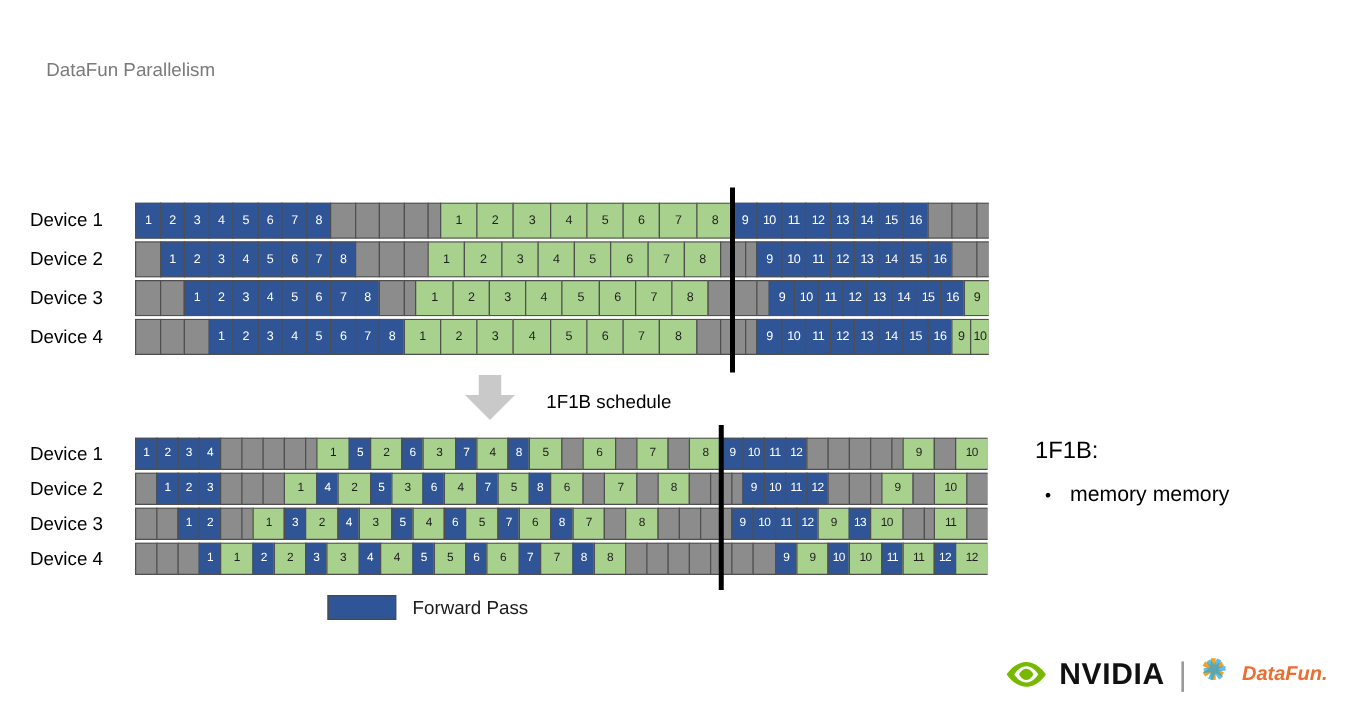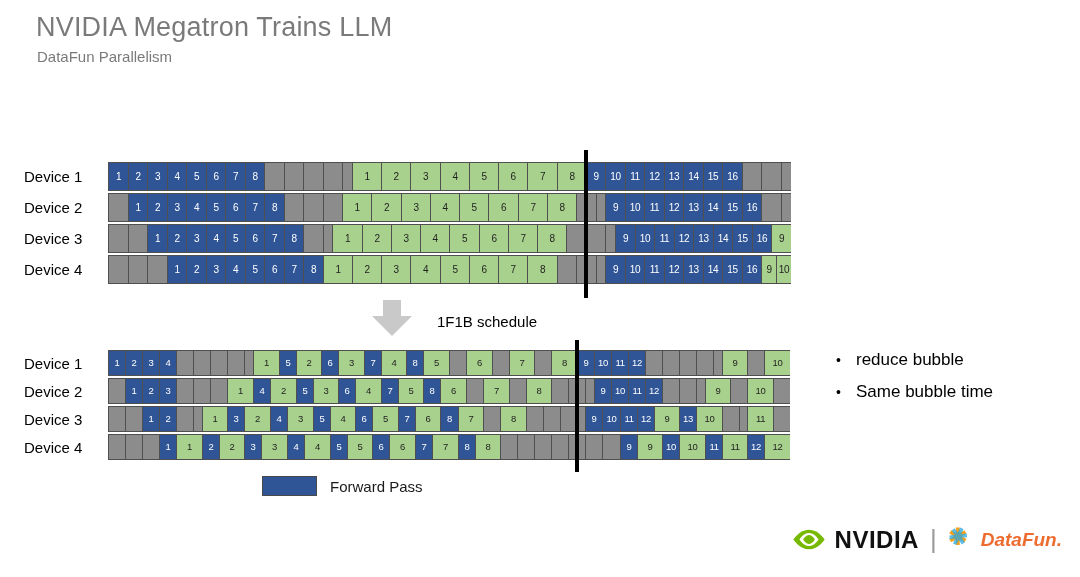--- a/index.html
+++ b/index.html
@@ -56,28 +56,27 @@
   .legend-label{font-size:15px;color:#1a1a1a;}
 
   .footer{position:absolute;right:18px;bottom:22px;display:flex;align-items:center;gap:9px;}
   .nv-eye{display:inline-flex;align-items:center;}
   .nv-word{font-size:24px;font-weight:800;color:#111;letter-spacing:.5px;}
   .logo-sep{font-size:26px;color:#9a9a9a;font-weight:300;margin:0 2px;}
   .df-mark{position:relative;width:24px;height:24px;display:inline-block;}
   .df-mark span{position:absolute;left:0;top:-3px;font-size:24px;line-height:24px;}
   .df-star1{color:#f6a21d;}
   .df-star2{color:#2aa8e0;transform:rotate(24deg);opacity:.75;}
-  .df-word{font-size:19px;font-weight:700;font-style:italic;color:var(--dforange);}
+  .df-word{font-size:16px;font-weight:700;font-style:italic;color:var(--dforange);}
 </style>
 </head>
 <body>
 
 <div id="slide">
 
-  <div class="title">NVIDIA Megatron Trains LLM</div>
   <div class="subtitle">DataFun Parallelism</div>
 
   <div class="chart chart-top">
       <div class="crow">
         <div class="dlabel">Device 1</div>
         <div class="strip">
           <div class="cell fwd" style="left: 0px; width: 21px;">1</div>
           <div class="cell fwd" style="left: 20px; width: 20px;">2</div>
           <div class="cell fwd" style="left: 39px; width: 21px;">3</div>
           <div class="cell fwd" style="left: 59px; width: 20px;">4</div>
@@ -391,23 +390,23 @@
           <div class="cell fwd" style="left: 597px; width: 18px;">11</div>
           <div class="cell bwd" style="left: 614px; width: 26px;">11</div>
           <div class="cell fwd" style="left: 639px; width: 18px;">12</div>
           <div class="cell bwd" style="left: 656px; width: 27px;">12</div>
         </div>
       </div>
       <div class="flush" style="left: 553px; background: rgb(0, 0, 0);"></div>
     </div>
 
   <div class="notes">
+    <div class="notes-heading">1F1B:</div>
     <ul>
-      <li>reduce bubble</li>
-      <li>Same bubble time</li>
+      <li>memory memory</li>
     </ul>
   </div>
 
   <div class="legend">
     <div class="legend-item l0">
       <span class="swatch" id="sw0" style="background: rgb(47, 85, 151);"></span>
       <span class="legend-label">Forward Pass</span>
     </div>
   </div>
 

